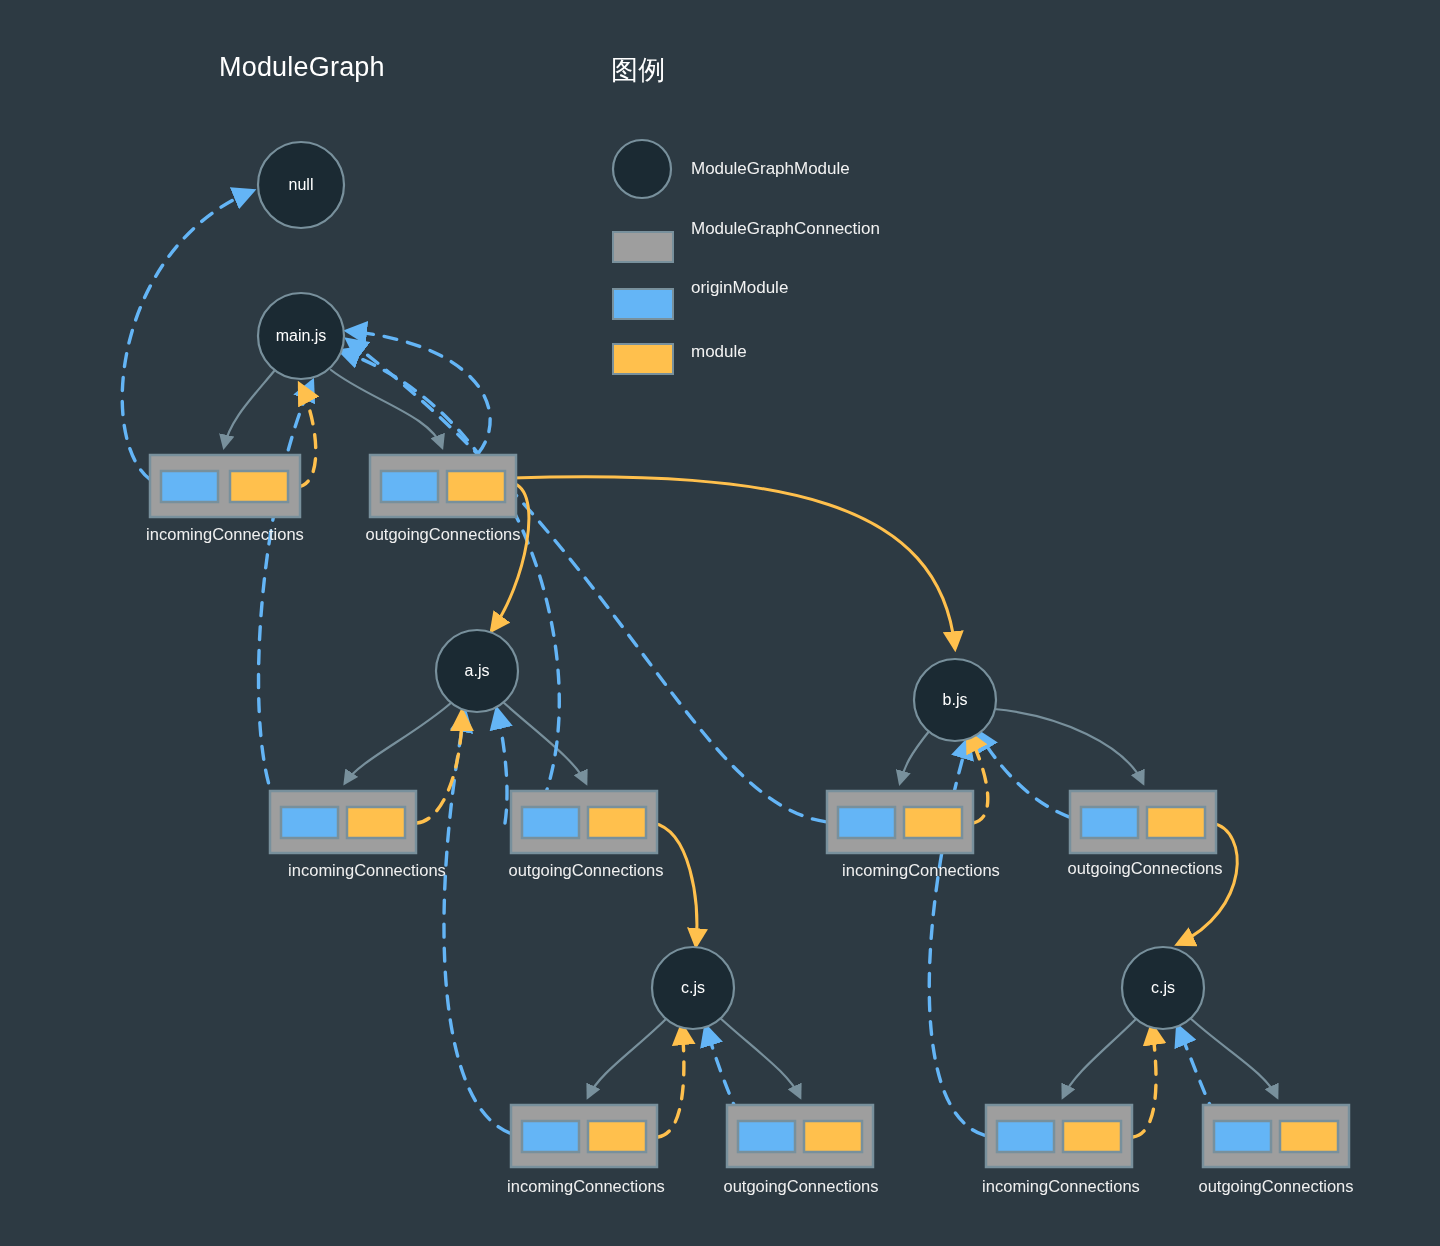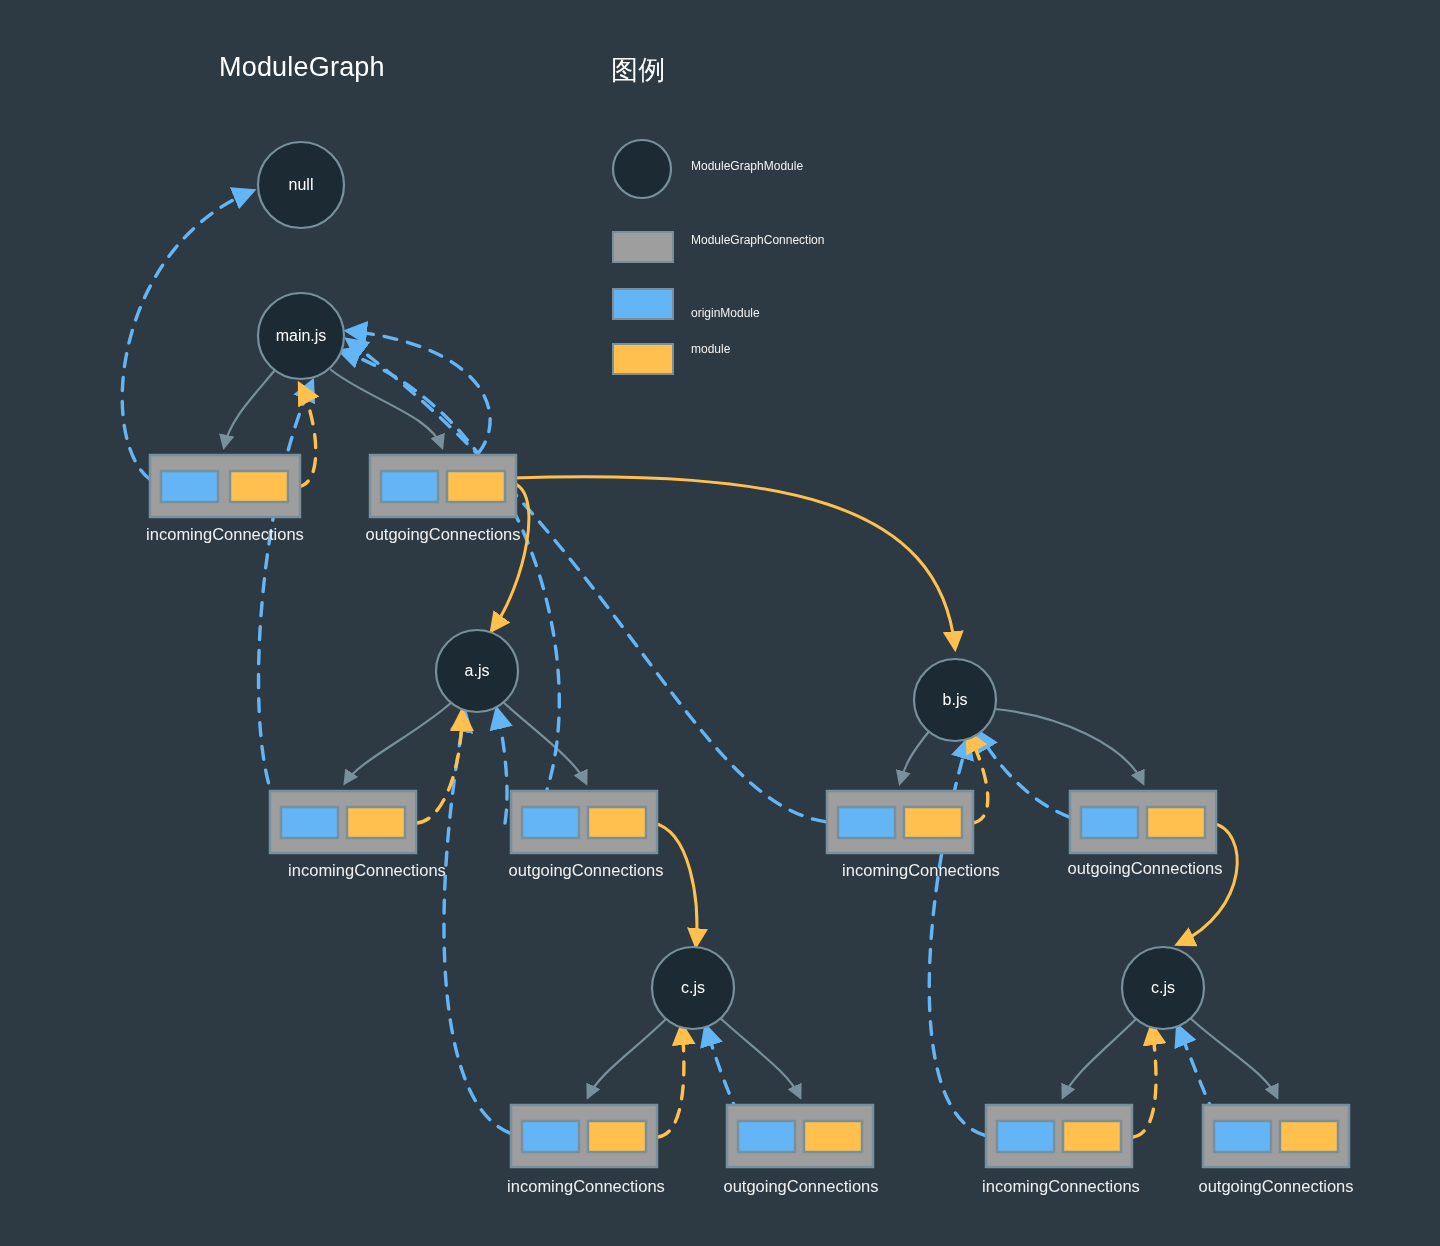--- a/index.html
+++ b/index.html
@@ -17,21 +17,21 @@
   }
   .node-label{
     fill:#ffffff;font-family:"Liberation Sans","DejaVu Sans",sans-serif;
     font-size:16px;text-anchor:middle;dominant-baseline:middle;
   }
   .box-label{
     fill:#f0f0f0;font-family:"Liberation Sans","DejaVu Sans",sans-serif;
     font-size:16.5px;text-anchor:middle;
   }
   .legend-label{
-    position:absolute;color:#f2f2f2;font-size:12px;white-space:nowrap;
+    position:absolute;color:#f2f2f2;font-size:17px;white-space:nowrap;
   }
   .legend-swatch{position:absolute;box-sizing:border-box;}
 </style>
 </head>
 <body>
 
 <div id="canvas">
 
   <div class="title" style="left:219px;top:52px;">ModuleGraph</div>
   <div class="title" style="left:611px;top:52px;font-family:Liberation Mono, monospace;">图例</div>
@@ -219,26 +219,26 @@
 
     <div>
       <svg class="legend-swatch" style="left:611px;top:138px;width:62px;height:62px;" viewBox="0 0 62 62">
         <circle cx="31" cy="31" r="29" fill="#1b2a33" stroke="#78909c" stroke-width="2.2"></circle>
       </svg>
       <div class="legend-label" style="left:691px;top:159px;">ModuleGraphModule</div>
     </div>
 
     <div>
       <div class="legend-swatch" style="left:612px;top:231px;width:62px;height:32px;background:#9e9e9e;border:2.5px solid #78909c;"></div>
-      <div class="legend-label" style="left:691px;top:233px;">ModuleGraphConnection</div>
+      <div class="legend-label" style="left:691px;top:219px;">ModuleGraphConnection</div>
     </div>
 
     <div>
       <div class="legend-swatch" style="left:612px;top:288px;width:62px;height:32px;background:#64b5f6;border:2.5px solid #78909c;"></div>
-      <div class="legend-label" style="left:691px;top:306px;">originModule</div>
+      <div class="legend-label" style="left:691px;top:278px;">originModule</div>
     </div>
 
     <div>
       <div class="legend-swatch" style="left:612px;top:343px;width:62px;height:32px;background:#ffc04d;border:2.5px solid #78909c;"></div>
       <div class="legend-label" style="left:691px;top:342px;">module</div>
     </div>
 
   </div>
 </div>
 

